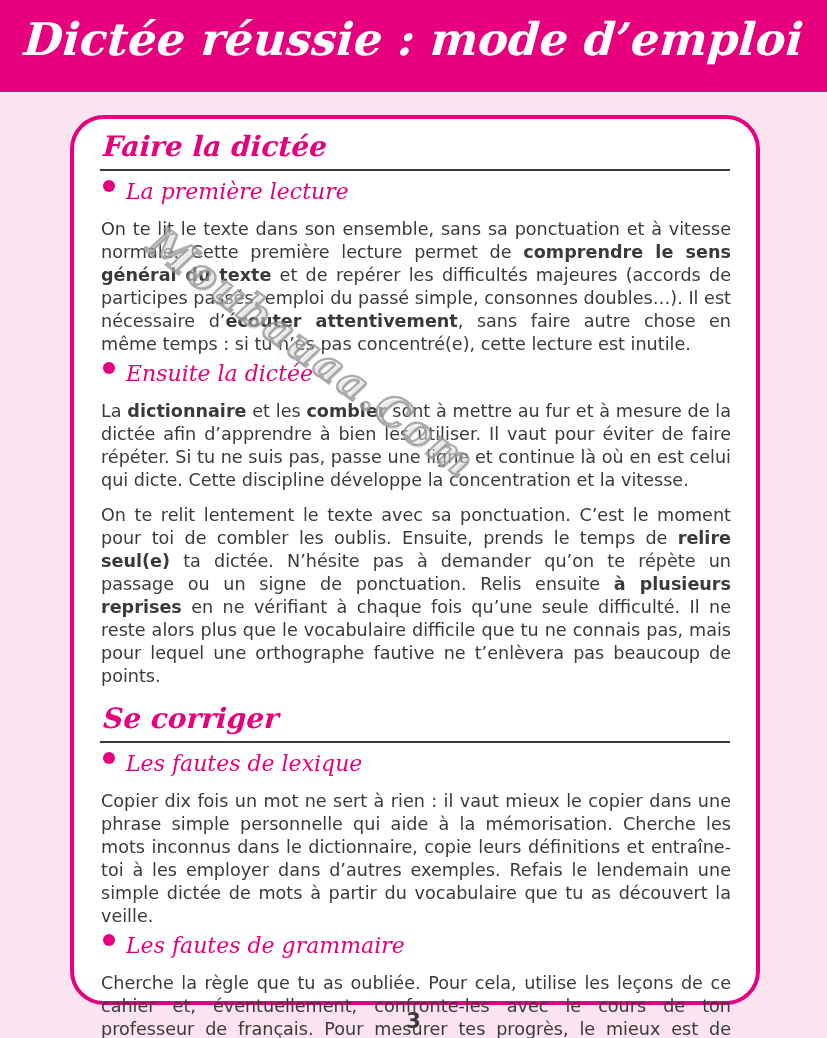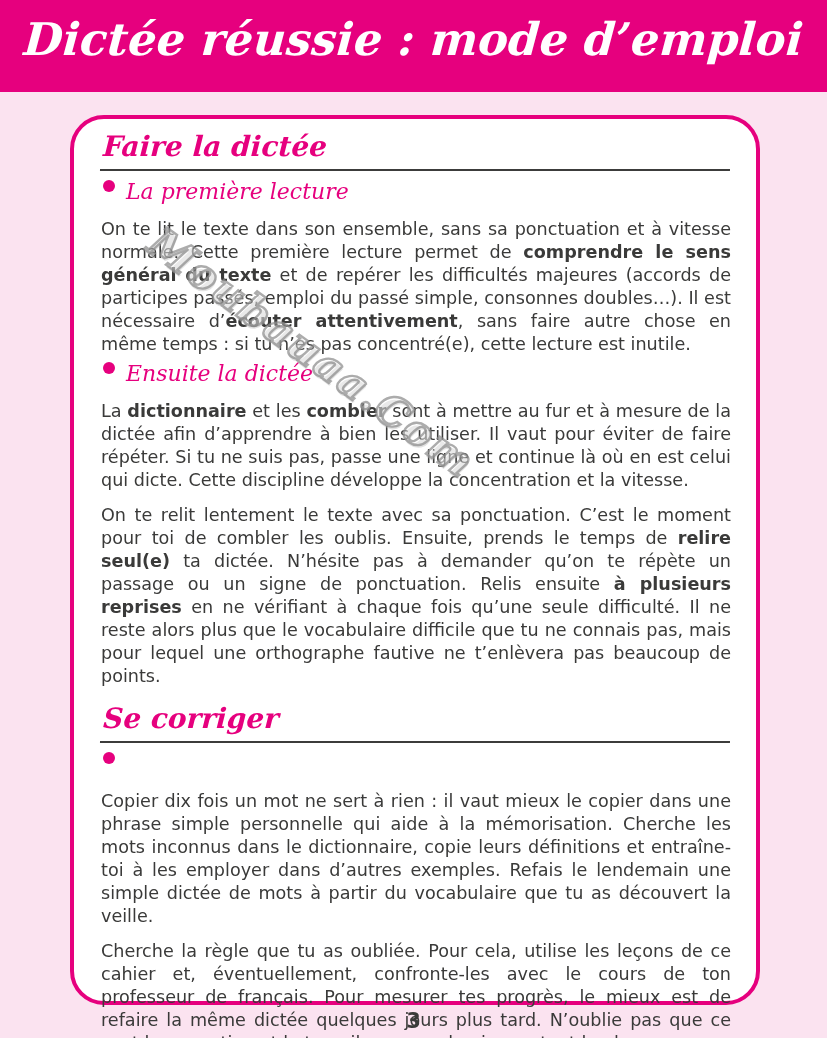--- a/index.html
+++ b/index.html
@@ -128,23 +128,28 @@
     <p class="body-p"><span>La </span><b>dictionnaire</b><span> et les </span><b>combler</b><span> sont à mettre au fur et à mesure de la dictée afin d’apprendre à bien les utiliser. Il vaut pour éviter de faire répéter. Si tu ne suis pas, passe une ligne et continue là où en est celui qui dicte. Cette discipline développe la concentration et la vitesse.</span></p>
 
     <p class="body-p"><span>On te relit lentement le texte avec sa ponctuation. C’est le moment pour toi de combler les oublis. Ensuite, prends le temps de </span><b>relire seul(e)</b><span> ta dictée. N’hésite pas à demander qu’on te répète un passage ou un signe de ponctuation. Relis ensuite </span><b>à plusieurs reprises</b><span> en ne vérifiant à chaque fois qu’une seule difficulté. Il ne reste alors plus que le vocabulaire difficile que tu ne connais pas, mais pour lequel une orthographe fautive ne t’enlèvera pas beaucoup de points.</span></p>
   </section>
 
   <section>
     <h2 class="sec-h second">Se corriger</h2>
 
     <div class="sub">
       <span class="dot"></span>
+      <span class="sub-t">Les fautes de lexique</span>
     </div>
     <p class="body-p"><span>Copier dix fois un mot ne sert à rien : il vaut mieux le copier dans une phrase simple personnelle qui aide à la mémorisation. Cherche les mots inconnus dans le dictionnaire, copie leurs définitions et entraîne-toi à les employer dans d’autres exemples. Refais le lendemain une simple dictée de mots à partir du vocabulaire que tu as découvert la veille.</span></p>
 
+    <div class="sub">
+      <span class="dot"></span>
+      <span class="sub-t">Les fautes de grammaire</span>
+    </div>
     <p class="body-p"><span>Cherche la règle que tu as oubliée. Pour cela, utilise les leçons de ce cahier et, éventuellement, confronte-les avec le cours de ton professeur de français. Pour mesurer tes progrès, le mieux est de refaire la même dictée quelques jours plus tard. N’oublie pas que ce sont la correction et le travail personnel qui comptent le plus.</span></p>
   </section>
 
 </div>
 
 <div class="watermark">Moubauaa.Com</div>
 
 <div class="page-number">3</div>
 
 </body></html>

